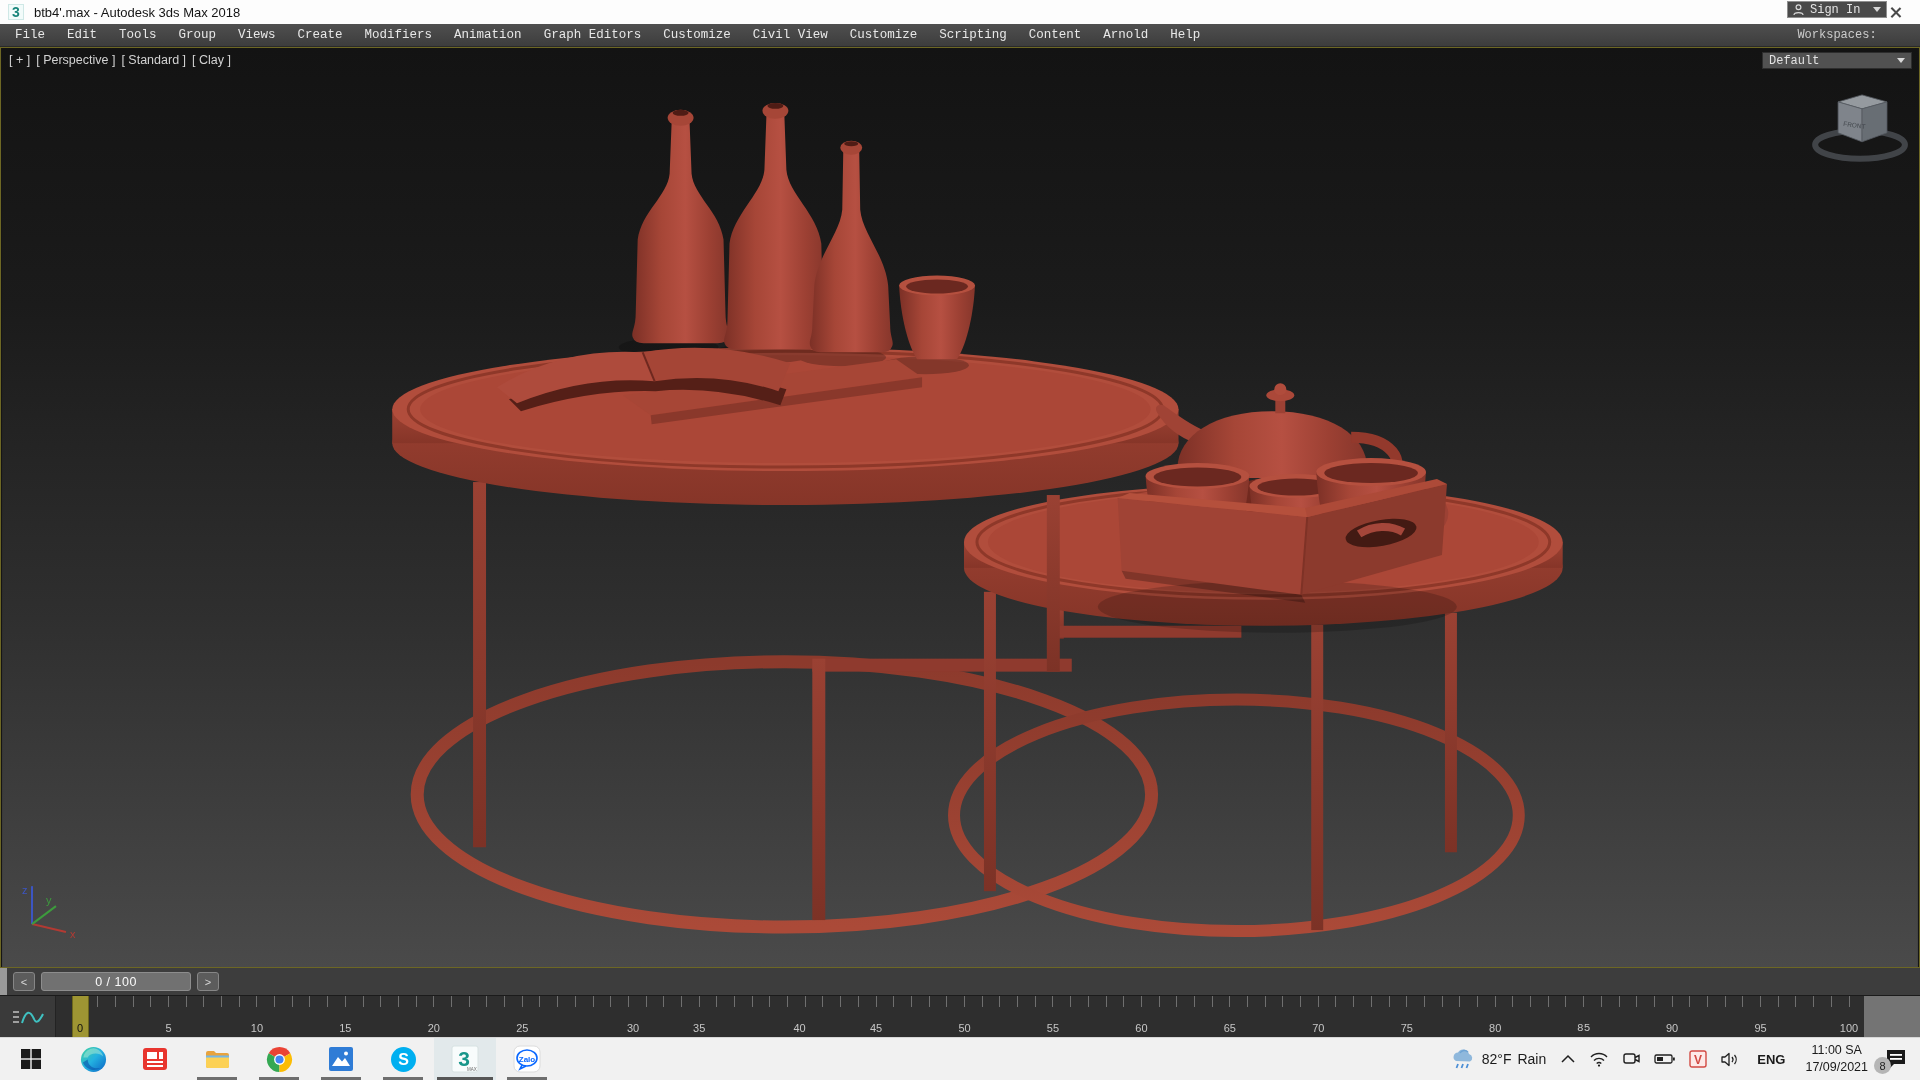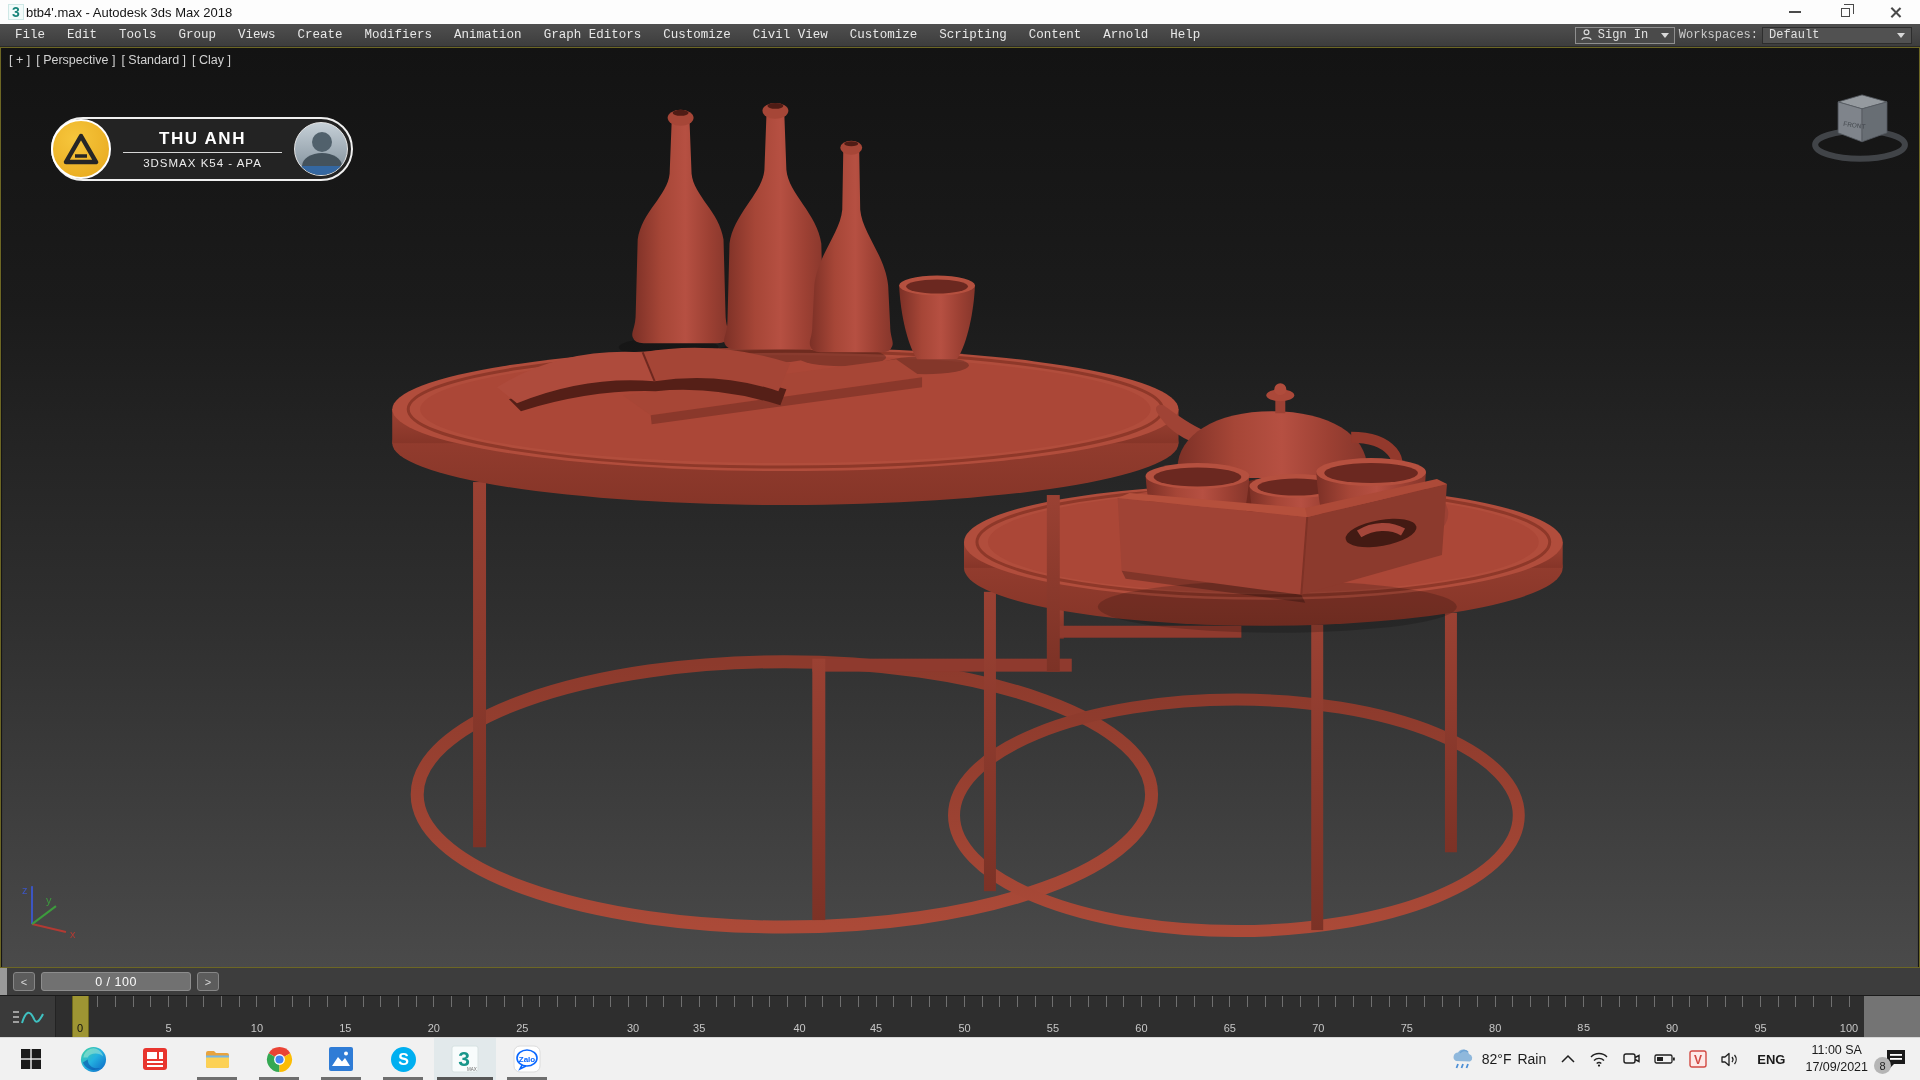--- a/index.html
+++ b/index.html
@@ -4,39 +4,39 @@
 <style>
   * { box-sizing: border-box; margin: 0; padding: 0; }
   html,body { width:1920px; height:1080px; overflow:hidden; background:#3a3a3a;
               font-family:"Liberation Sans", sans-serif; position:relative; }
 
   
   .titlebar { position:absolute; top:0; left:0; width:1920px; height:24px; background:#fdfdfd;
               display:flex; align-items:center; z-index:30; }
   .app-icon { margin-left:8px; width:16px; height:16px; display:flex; align-items:center; justify-content:center;
               font-weight:bold; font-size:14px; color:#18857b; background:#f2fbfa; border:1px solid #cfe8e6; }
-  .title-text { margin-left:2px; font-size:13px; color:#141414; }
+  .title-text { margin-left:10px; font-size:13px; color:#141414; }
   .win-controls { margin-left:auto; display:flex; height:100%; }
   .win-btn { width:50px; height:100%; display:flex; align-items:center; justify-content:center; }
   .min-glyph { width:12px; height:2px; background:#4a4a4a; }
   .restore-glyph { width:9px; height:9px; border:1.5px solid #4a4a4a; position:relative; background:#fdfdfd; }
   .restore-glyph::before { content:''; position:absolute; left:2px; top:-4.5px; width:9px; height:9px;
                            border:1.5px solid #4a4a4a; border-left:none; border-bottom:none; }
   .close-glyph { width:13px; height:13px; position:relative; }
   .close-glyph::before,.close-glyph::after { content:''; position:absolute; left:6px; top:0;
        width:1.6px; height:13px; background:#4a4a4a; }
   .close-glyph::before { transform:rotate(45deg);} .close-glyph::after { transform:rotate(-45deg);}
 
   
   .menubar { position:absolute; top:24px; left:0; width:1920px; height:23px;
              background:linear-gradient(#4f4f4f,#3d3d3d); border-bottom:1px solid #2a2a2a;
              display:flex; align-items:center; color:#e8e8e8; font-size:12.5px; z-index:30;font-family:Liberation Mono, monospace; }
   .menu-items { display:flex; align-items:center; height:100%; margin-left:4px; }
   .menu-item { padding:0 11px; line-height:22px; white-space:nowrap; }
-  .menubar-right { margin-left:auto; display:flex; align-items:center; gap:4px; margin-right:8px; }
+  .menubar-right { margin-left:auto; display:flex; align-items:center; gap:10px; margin-right:8px;flex-direction:column; }
   .signin { display:flex; align-items:center; gap:6px; width:100px; height:17px; padding:0 5px;
             background:#4a4a4a; border:1px solid #8f8f8f; font-size:12px; color:#e4e4e4; }
   .caret { width:0; height:0; border-left:4px solid transparent; border-right:4px solid transparent;
            border-top:5px solid #d8d8d8; margin-left:auto; }
   .ws-label { color:#cccccc; font-size:12px; }
   .ws-combo { display:flex; align-items:center; width:150px; height:17px; padding:0 6px;
               background:#515151; border:1px solid #2d2d2d; font-size:12px; color:#e2e2e2; }
 
   
   .viewport { position:absolute; top:47px; left:0; width:1920px; height:921px;
@@ -329,38 +329,20 @@
     </g>
   </svg>
 
   <div class="viewport-label">
       <span>[ + ]</span>
       <span>[ Perspective ]</span>
       <span>[ Standard ]</span>
       <span>[ Clay ]</span>
     </div>
 
-  <div class="watermark">
-    <div class="wm-logo">
-      <svg width="36" height="32" viewBox="0 0 36 32">
-        <path d="M 18,3 L 33,29 L 3,29 Z" fill="none" stroke="#262626" stroke-width="4.5" stroke-linejoin="round"></path>
-        <line x1="12" y1="23" x2="24" y2="23" stroke="#262626" stroke-width="3.5"></line>
-      </svg>
-    </div>
-    <div class="wm-text">
-      <div class="wm-title">THU ANH</div>
-      <div class="wm-line"></div>
-      <div class="wm-sub">3DSMAX K54 - APA</div>
-    </div>
-    <div class="wm-avatar">
-      <div class="head"></div>
-        <div class="body"></div>
-        <div class="band"></div>
-    </div>
-  </div>
 </div>
 
 <div class="slider-row">
   <div class="ledge"></div>
   <div class="tl-btn tl-prev">&lt;</div>
   <div class="tl-current">0 / 100</div>
   <div class="tl-btn tl-next">&gt;</div>
 </div>
 
 <div class="trackbar">

